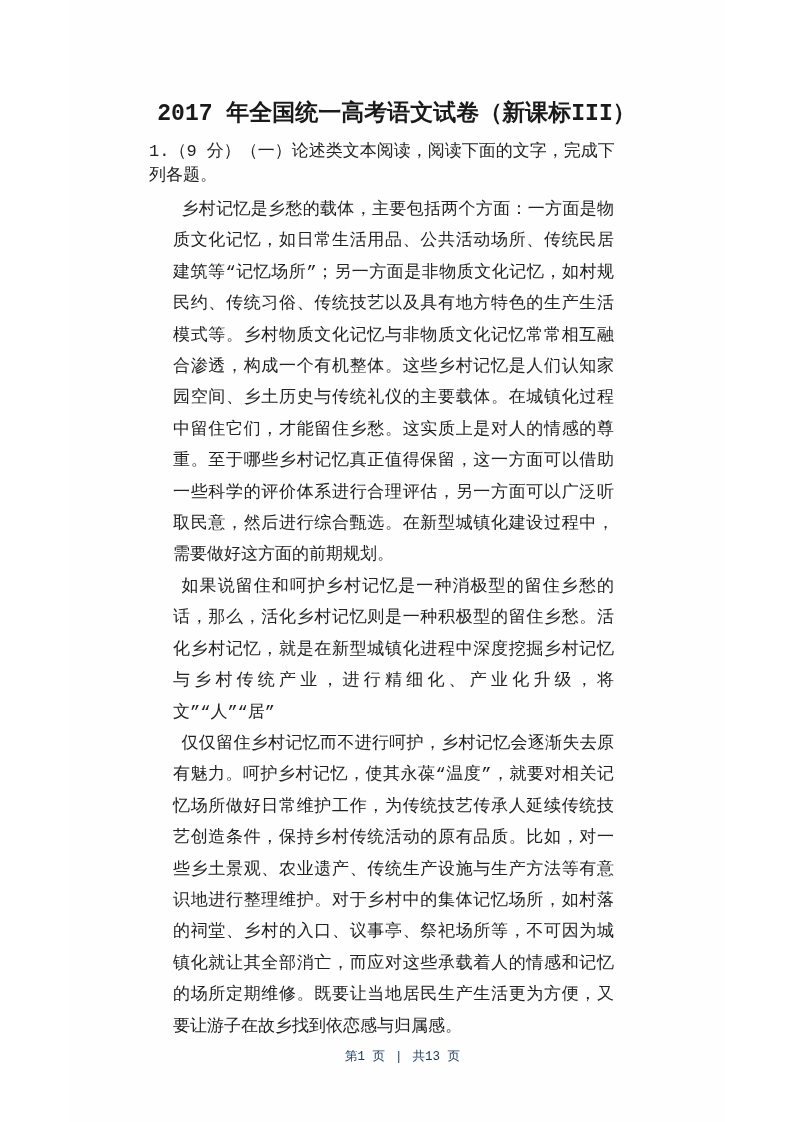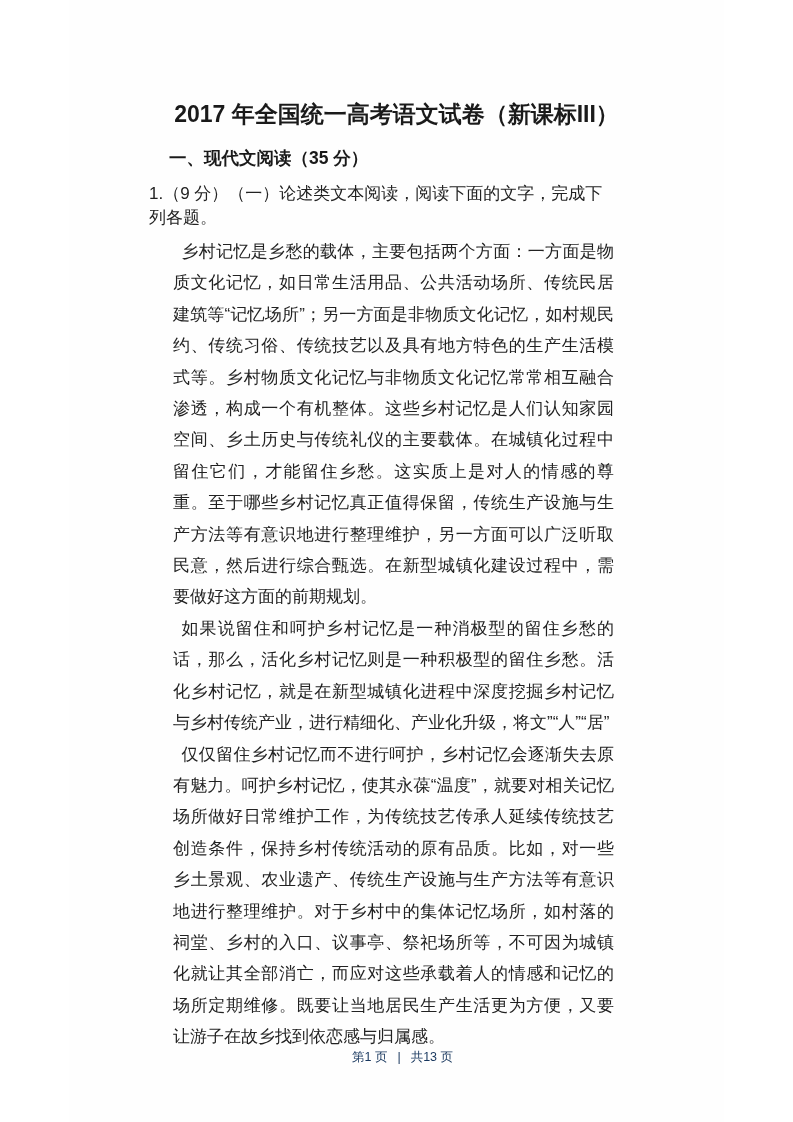--- a/index.html
+++ b/index.html
@@ -8,21 +8,21 @@
     padding: 0;
     background: #ffffff;
   }
   .page {
     position: relative;
     width: 655px;
     height: 1122px;
     margin: 0 auto;
     background: #fefefe;
     overflow: hidden;
-    font-family: Liberation Sans, sans-serif;
+    font-family: Liberation Mono, monospace;
     color: #222222;
   }
   .title {
     margin: 0;
     padding-top: 100px;
     text-align: center;
     font-size: 23px;
     font-weight: bold;
     line-height: 28px;
     color: #1a1a1a;
@@ -64,26 +64,25 @@
     margin: 0 10px;
   }
 </style>
 </head>
 <body>
 
 <div class="page" style="background: rgb(254, 254, 254); color: rgb(34, 34, 34);">
 
   <h1 class="title" style="color: rgb(26, 26, 26);">2017 年全国统一高考语文试卷（新课标III）</h1>
 
-  <h2 class="section-heading" style="color: rgb(26, 26, 26);">一、现代文阅读（35 分）</h2>
 
   <div class="question-lead">1.（9 分）（一）论述类文本阅读，阅读下面的文字，完成下列各题。</div>
 
   <div class="passage">
-      <p>乡村记忆是乡愁的载体，主要包括两个方面：一方面是物质文化记忆，如日常生活用品、公共活动场所、传统民居建筑等“记忆场所”；另一方面是非物质文化记忆，如村规民约、传统习俗、传统技艺以及具有地方特色的生产生活模式等。乡村物质文化记忆与非物质文化记忆常常相互融合渗透，构成一个有机整体。这些乡村记忆是人们认知家园空间、乡土历史与传统礼仪的主要载体。在城镇化过程中留住它们，才能留住乡愁。这实质上是对人的情感的尊重。至于哪些乡村记忆真正值得保留，传统生产设施与生产方法等有意识地进行整理维护，另一方面可以广泛听取民意，然后进行综合甄选。在新型城镇化建设过程中，需要做好这方面的前期规划。</p>
+      <p>乡村记忆是乡愁的载体，主要包括两个方面：一方面是物质文化记忆，如日常生活用品、公共活动场所、传统民居建筑等“记忆场所”；另一方面是非物质文化记忆，如村规民约、传统习俗、传统技艺以及具有地方特色的生产生活模式等。乡村物质文化记忆与非物质文化记忆常常相互融合渗透，构成一个有机整体。这些乡村记忆是人们认知家园空间、乡土历史与传统礼仪的主要载体。在城镇化过程中留住它们，才能留住乡愁。这实质上是对人的情感的尊重。至于哪些乡村记忆真正值得保留，这一方面可以借助一些科学的评价体系进行合理评估，另一方面可以广泛听取民意，然后进行综合甄选。在新型城镇化建设过程中，需要做好这方面的前期规划。</p>
       <p>如果说留住和呵护乡村记忆是一种消极型的留住乡愁的话，那么，活化乡村记忆则是一种积极型的留住乡愁。活化乡村记忆，就是在新型城镇化进程中深度挖掘乡村记忆与乡村传统产业，进行精细化、产业化升级，将文”“人”“居”</p>
       <p>仅仅留住乡村记忆而不进行呵护，乡村记忆会逐渐失去原有魅力。呵护乡村记忆，使其永葆“温度”，就要对相关记忆场所做好日常维护工作，为传统技艺传承人延续传统技艺创造条件，保持乡村传统活动的原有品质。比如，对一些乡土景观、农业遗产、传统生产设施与生产方法等有意识地进行整理维护。对于乡村中的集体记忆场所，如村落的祠堂、乡村的入口、议事亭、祭祀场所等，不可因为城镇化就让其全部消亡，而应对这些承载着人的情感和记忆的场所定期维修。既要让当地居民生产生活更为方便，又要让游子在故乡找到依恋感与归属感。</p>
     </div>
 
   <div class="footer" style="color: rgb(23, 54, 93);">
     <span>第1 页</span><span class="sep">|</span><span>共13 页</span>
   </div>
 
 </div>
 

